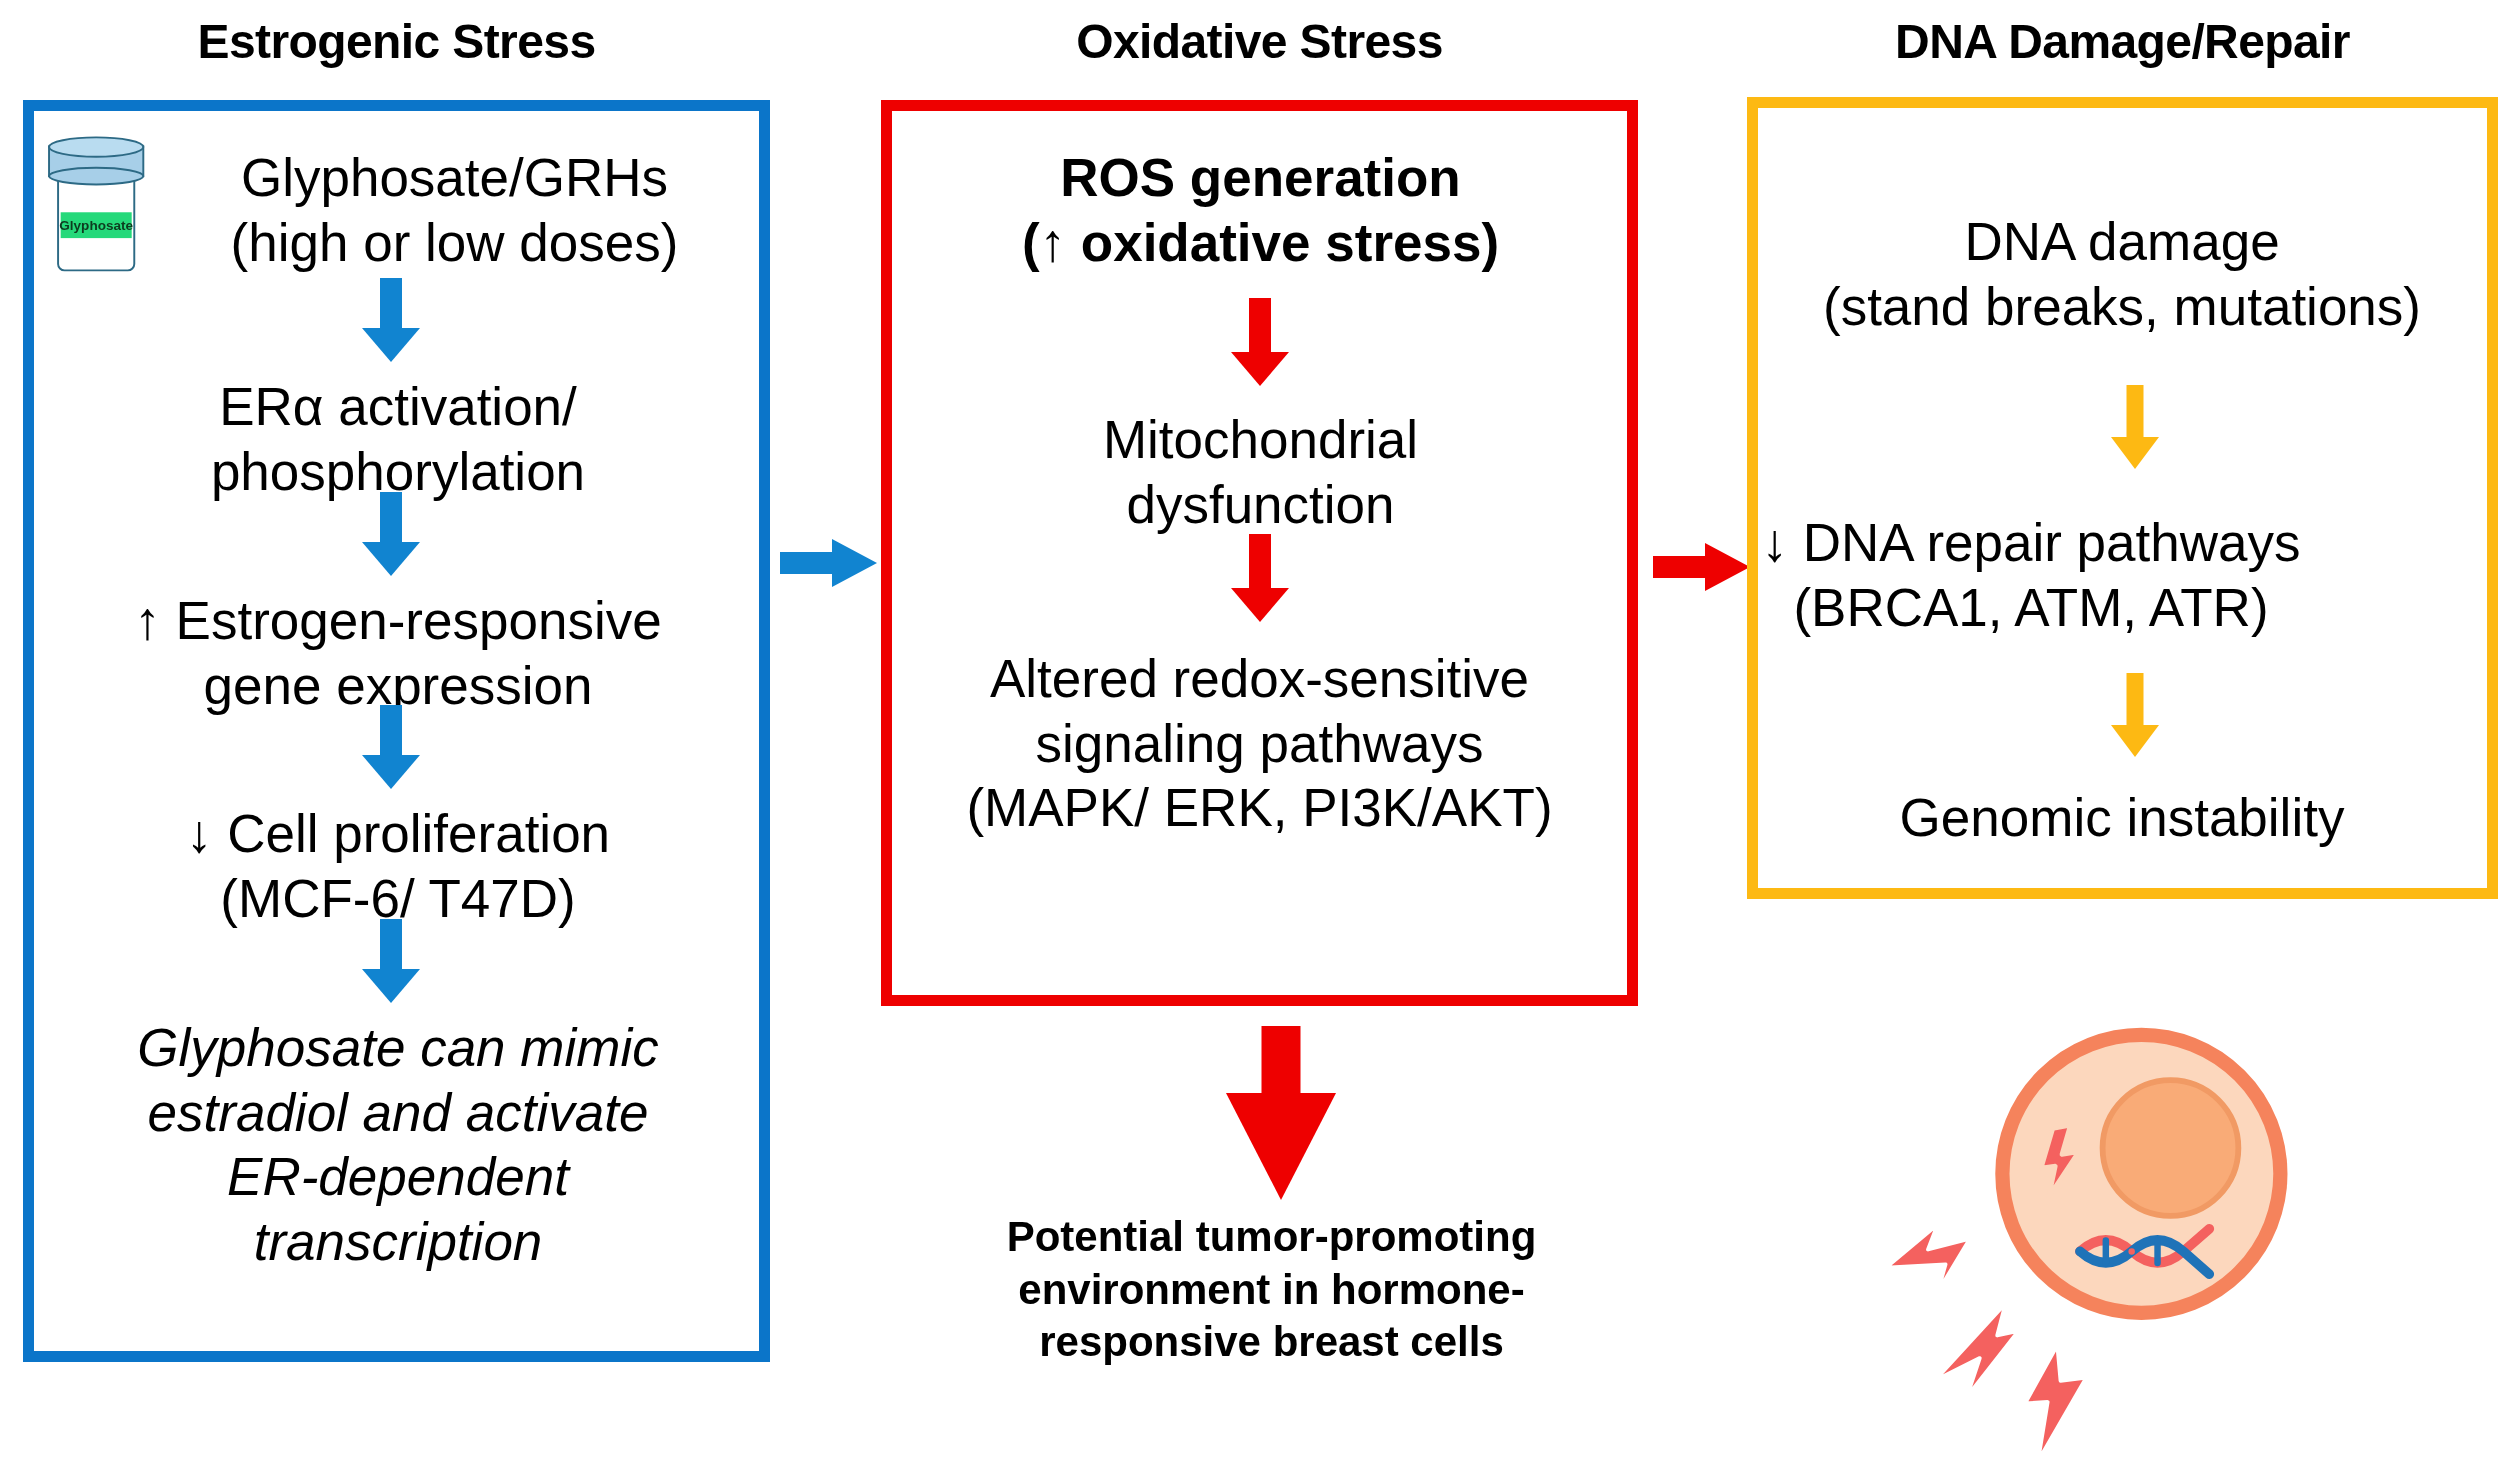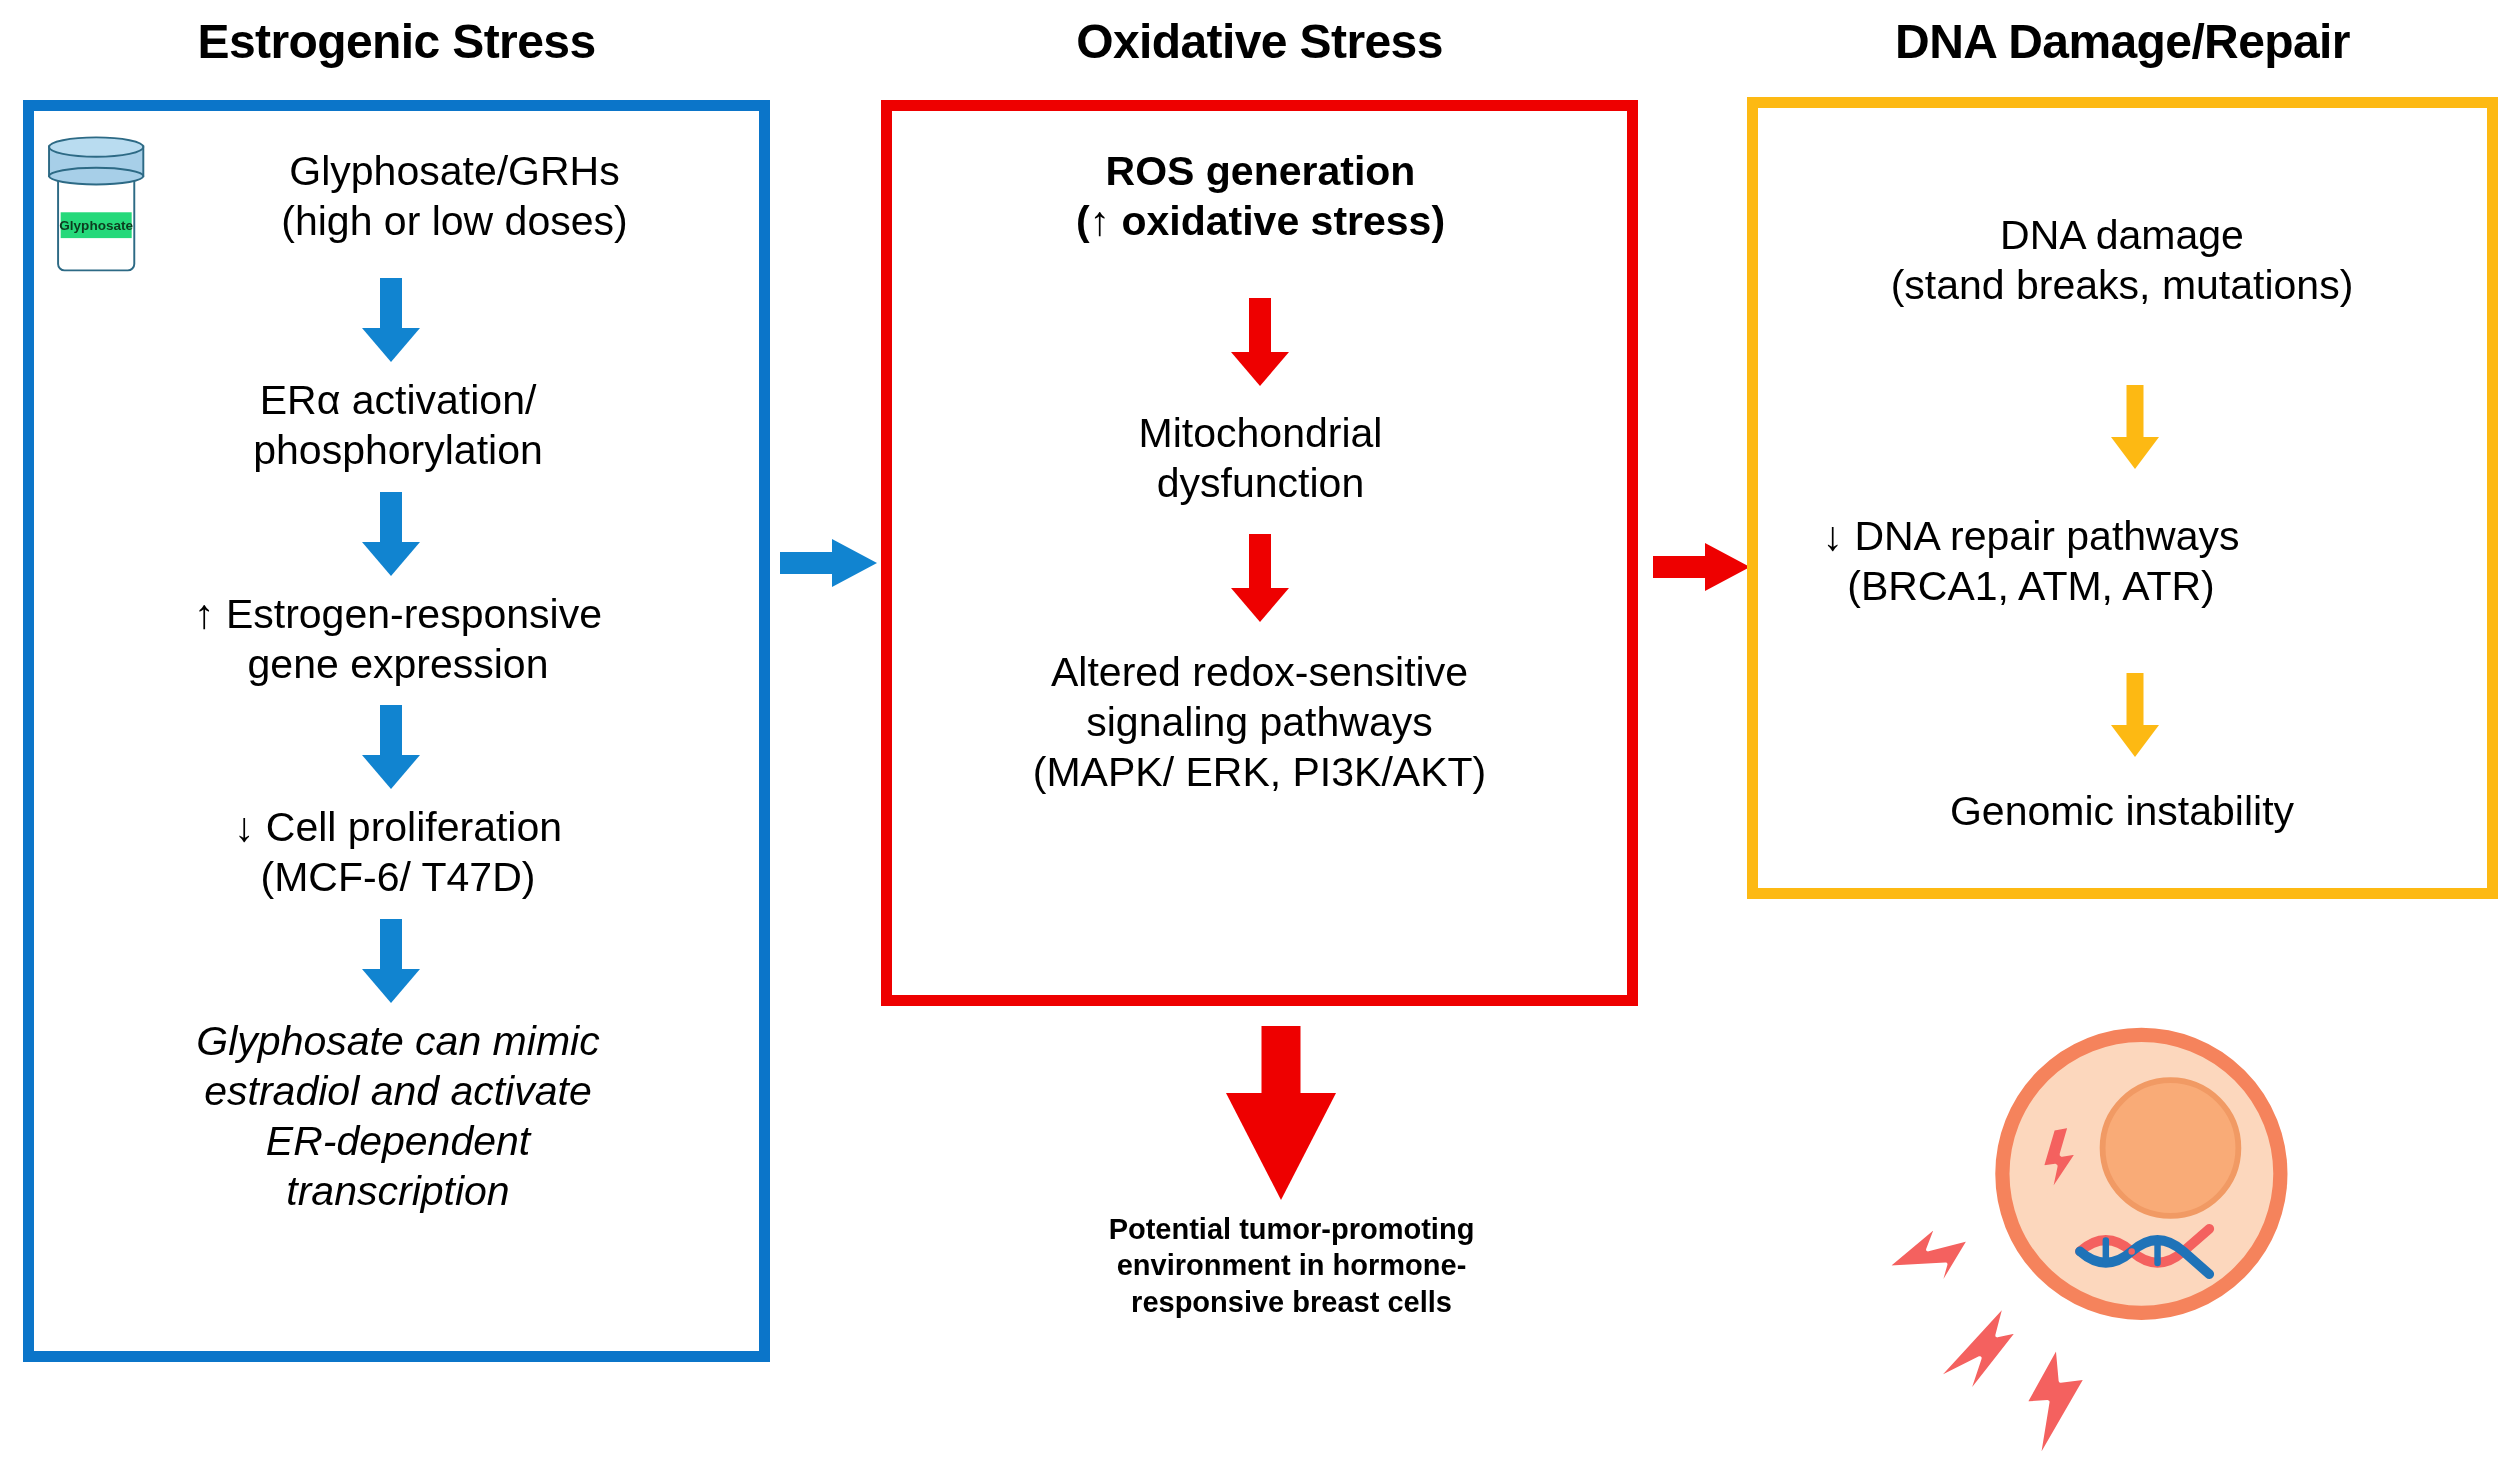--- a/index.html
+++ b/index.html
@@ -49,21 +49,21 @@
     left: 1747px; top: 97px;
     width: 751px; height: 802px;
     border: 11px solid #fdb913;
   }
 
   
   .step {
     position: absolute;
     text-align: center;
     color: #000000;
-    font-size: 41px;
+    font-size: 53px;
     line-height: 1.22;
     font-family: "Liberation Sans", sans-serif;
   }
 
   
   .v-arrow {
     position: absolute;
   }
   .v-arrow .shaft {
     position: absolute;
@@ -97,26 +97,26 @@
     width: 0; height: 0;
     border-top-style: solid;
     border-bottom-style: solid;
     border-top-color: transparent;
     border-bottom-color: transparent;
   }
 
   
   #conclusion-text {
     position: absolute;
-    left: 926px;
+    left: 906px;
     top: 1211px;
     width: 731px;
     text-align: center;
     font-weight: bold;
-    font-size: 29px;
+    font-size: 42px;
     line-height: 1.25;
     color: #000000;
   }
 
   
   #bottle-icon {
     position: absolute;
     left: 40px;
     top: 136px;
     width: 113px;

